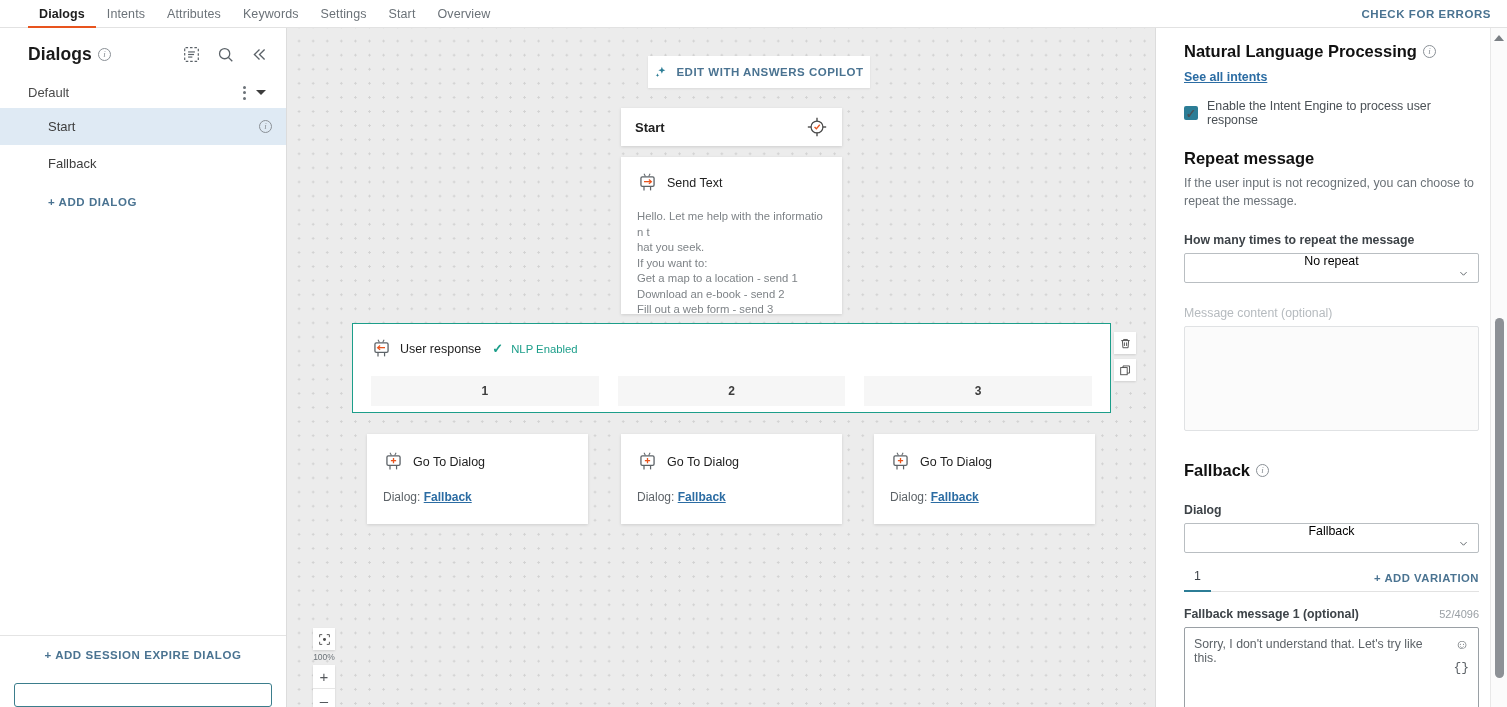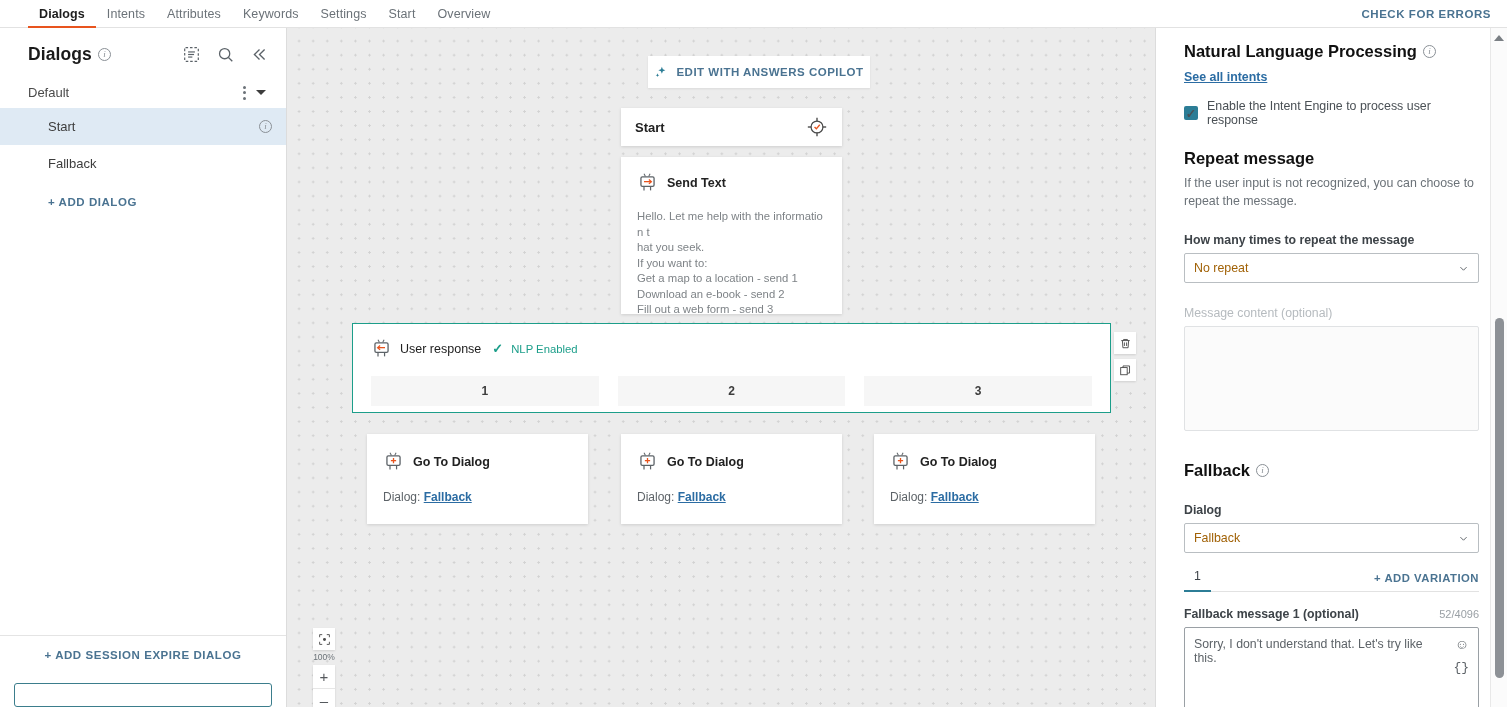--- a/index.html
+++ b/index.html
@@ -122,21 +122,21 @@
     display: flex; align-items: center; padding: 0 14px;
   }
   .node-start .lbl { font-size: 13px; font-weight: bold; color: #222; }
   .target-ic { margin-left: auto; width: 22px; height: 22px; cursor: pointer; }
 
   .node-send {
     left: 334px; top: 129px; width: 221px; height: 157px;
     padding: 15px 16px 12px 16px;
   }
   .node-hdr { display: flex; align-items: center; gap: 9px; }
-  .node-hdr .lbl { font-size: 12.5px; font-weight: bold; color: #222; }
+  .node-hdr .lbl { font-size: 12.5px; font-weight: normal; color: #222; }
   .msg-body { margin-top: 16px; font-size: 11.3px; line-height: 15.5px; color: #7e8387; word-break: break-all; }
   .msg-body .ln { white-space: pre-wrap; }
 
   .node-user {
     left: 65px; top: 295px; width: 759px; height: 90px;
     border: 1.5px solid #1c9e8a; box-shadow: none;
     padding: 14px 0 0 0;
   }
   .node-user .u-hdr { display: flex; align-items: center; gap: 8px; padding: 0 18px; }
   .u-hdr .lbl { font-size: 12.5px; font-weight: normal; color: #222; }
@@ -193,21 +193,21 @@
     color: #fff; font-size: 10px; font-weight: bold; flex: 0 0 auto;
   }
   .cbrow span { font-size: 12.4px; color: #4a5055; }
 
   .sec2 { margin-top: 22px; }
   .fld-lbl { font-size: 12.3px; font-weight: bold; color: #3d4348; margin-top: 23px; }
   .fld-lbl.dis { color: #b6bbbf; font-weight: normal; }
   .sel-box {
     margin-top: 6px; height: 30px; border: 1px solid #b9bec2; border-radius: 2px;
     display: flex; align-items: center; padding: 0 9px;
-    font-size: 12.4px; color: #a16207; cursor: pointer; background: #fff;
+    font-size: 12.4px; color: #000000; cursor: pointer; background: #fff; flex-direction: column;
   }
   .chev { margin-left: auto; width: 11px; height: 11px; color: #5d6368; }
   .ta-dis {
     margin-top: 6px; height: 105px; border: 1px solid #e0e2e4;
     border-radius: 2px; background: #fbfbfb;
   }
 
   .sec3 { margin-top: 30px; }
   .two-col { display: flex; gap: 14px; }
   .two-col > div { flex: 1 1 0; }

